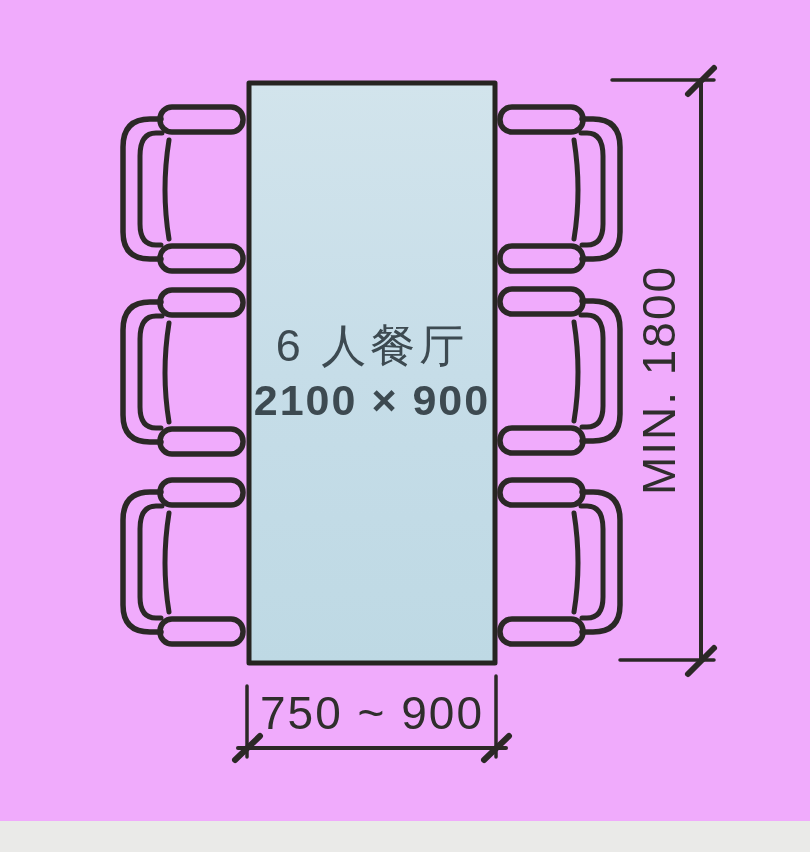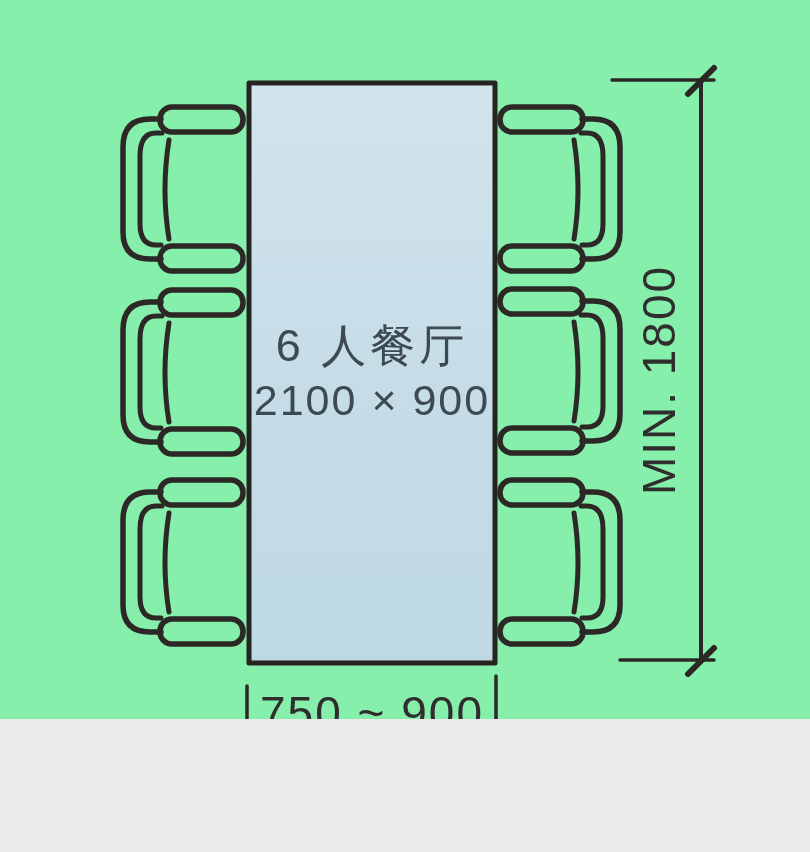--- a/index.html
+++ b/index.html
@@ -1,27 +1,27 @@
 <!DOCTYPE html>
 <html><head>
 <meta charset="utf-8">
 <style>
   html,body{margin:0;padding:0;background:#eaeae8;}
   .stage{
-    position:relative;width:810px;height:719px;background:#86efac;
+    position:relative;width:810px;height:821px;background:#f0abfc;
     overflow:hidden;font-family:"Liberation Sans","DejaVu Sans",sans-serif;
   }
   .plan-svg{position:absolute;left:0;top:0;}
   .ink{fill:none;stroke:#2b2826;stroke-linecap:round;stroke-linejoin:round;}
   .label{position:absolute;user-select:none;}
   .table-label{
     left:249px;top:318px;width:246px;text-align:center;color:#3d4a51;
   }
   .table-label .line1{font-size:45px;line-height:56px;letter-spacing:4px;font-weight:500;}
-  .table-label .line2{font-size:43px;line-height:52px;letter-spacing:2px;font-weight:400;}
+  .table-label .line2{font-size:43px;line-height:52px;letter-spacing:2px;font-weight:700;}
   .dim-v{
     left:659px;top:380px;transform:translate(-50%,-50%) rotate(-90deg);
     font-size:46px;color:#2f2e2c;white-space:nowrap;letter-spacing:2px;font-weight:500;
   }
   .dim-h{
     left:372px;top:713px;transform:translate(-50%,-50%);
     font-size:46px;color:#2f2e2c;white-space:nowrap;letter-spacing:2px;font-weight:500;text-align:right;
   }
 </style>
 </head>

